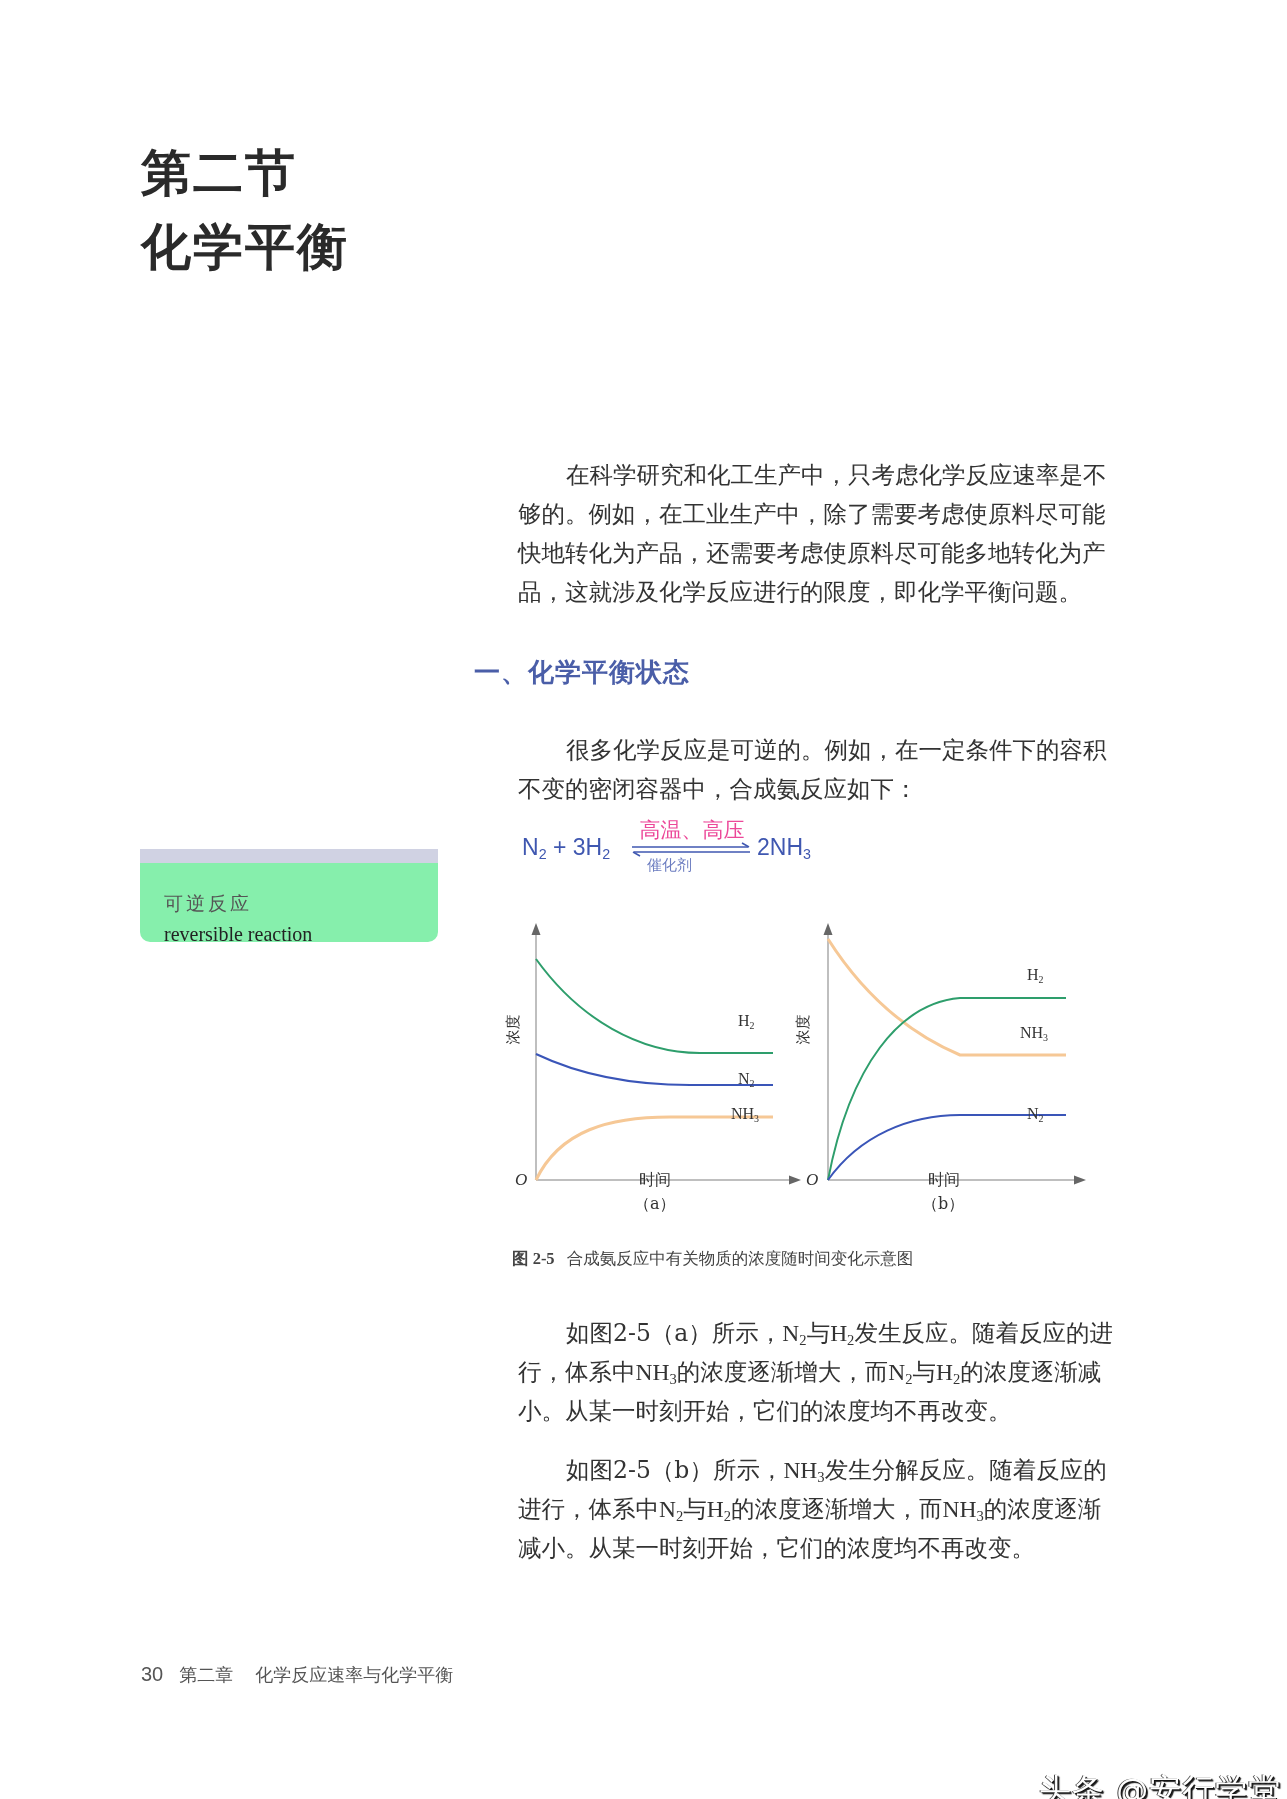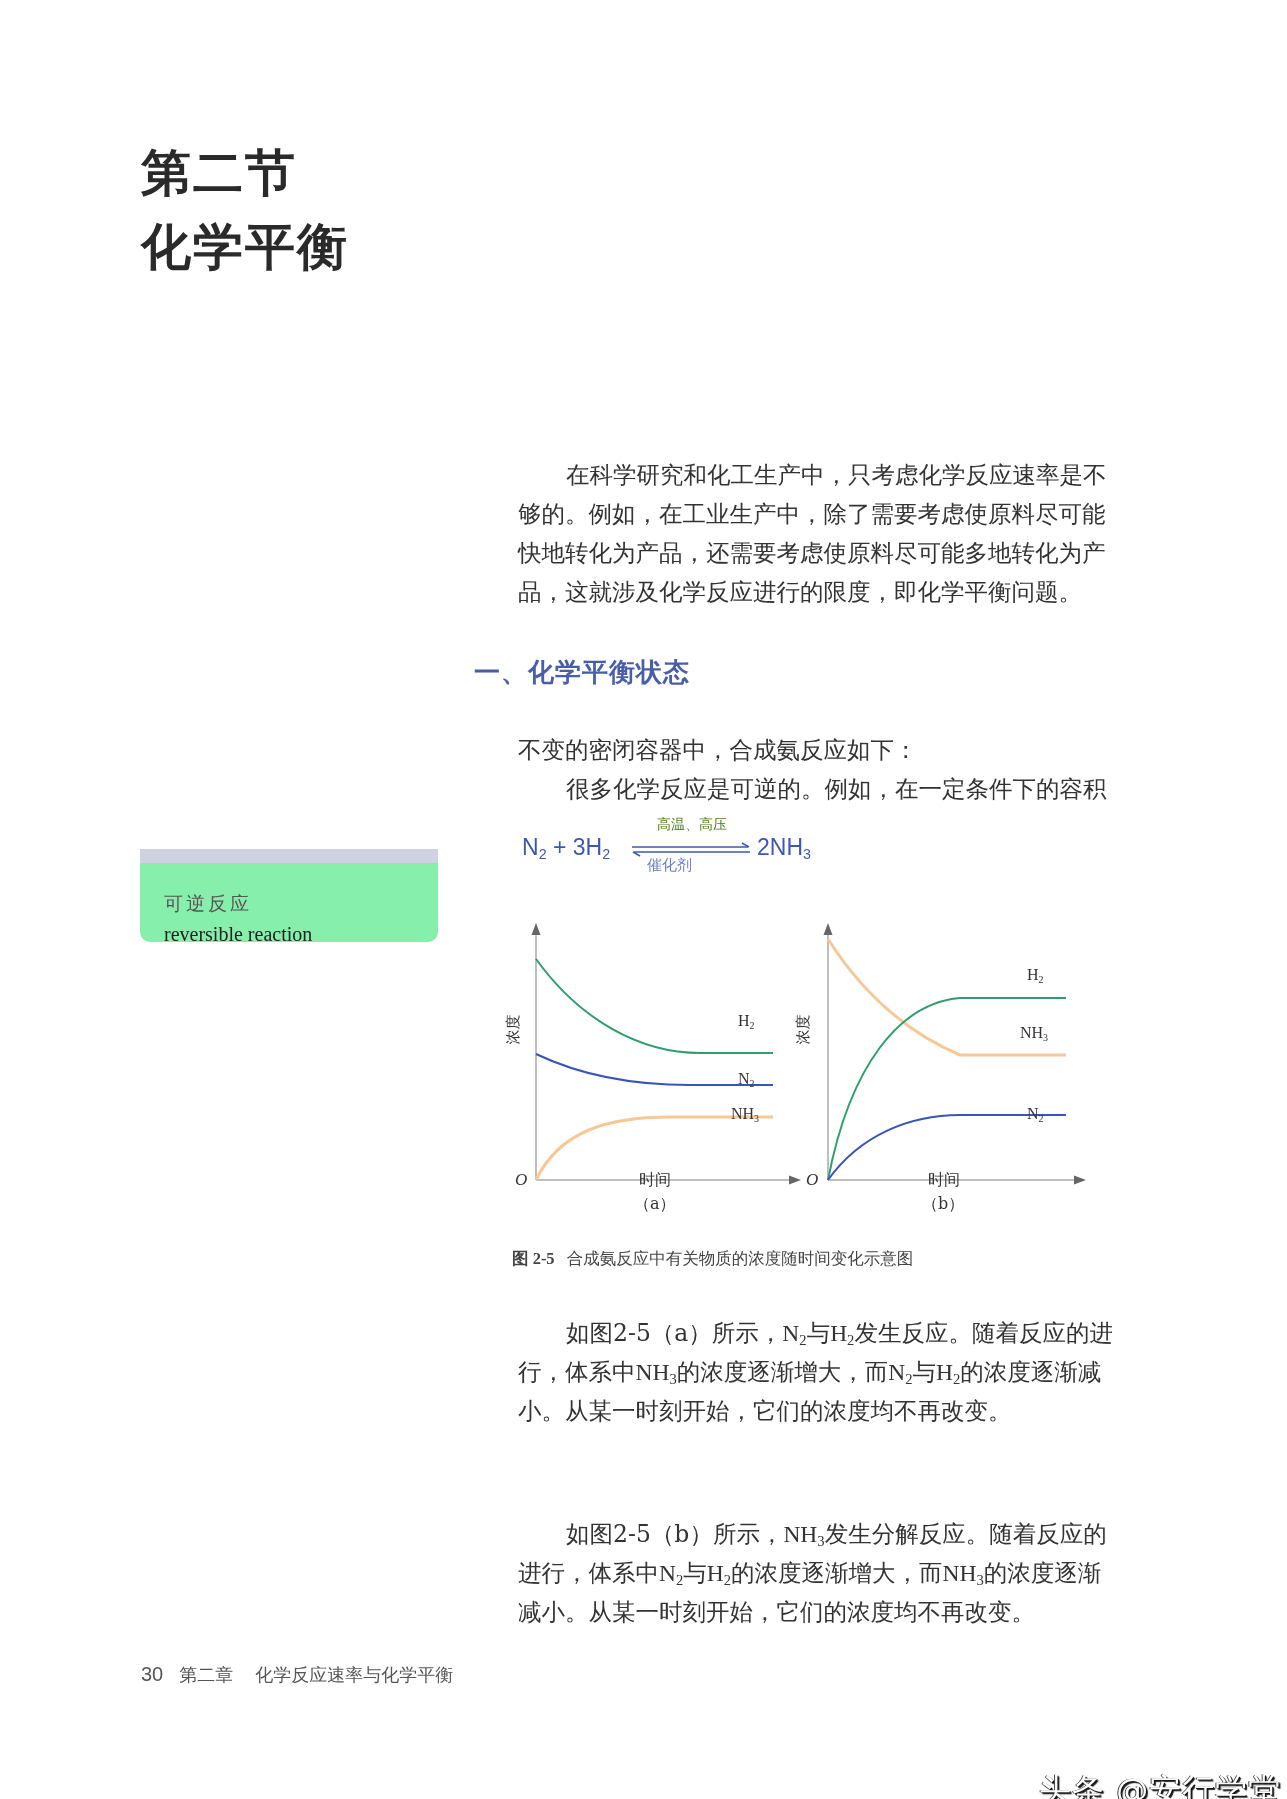--- a/index.html
+++ b/index.html
@@ -36,36 +36,36 @@
 <div class="abs para" style="top:456px;">
   <span class="line indent">在科学研究和化工生产中，只考虑化学反应速率是不</span>
   <span class="line">够的。例如，在工业生产中，除了需要考虑使原料尽可能</span>
   <span class="line">快地转化为产品，还需要考虑使原料尽可能多地转化为产</span>
   <span class="line">品，这就涉及化学反应进行的限度，即化学平衡问题。</span>
 </div>
 
 <div class="abs heading">一、化学平衡状态</div>
 
 <div class="abs para" style="top:731px;">
+  <span class="line indent">很多化学反应是可逆的。例如，在一定条件下的容积</span>
   <span class="line">不变的密闭容器中，合成氨反应如下：</span>
-  <span class="line indent">很多化学反应是可逆的。例如，在一定条件下的容积</span>
 </div>
 
 <div class="abs sidebox">
   <div class="bar"></div>
   <div class="cn">可逆反应</div>
   <div class="en">reversible reaction</div>
 </div>
 
 <div class="abs eq">
   <span style="position:absolute; left:0; top:16px; white-space:nowrap;">
     <span>N</span><sub>2</sub>
     <span>+ 3H</span><sub>2</sub>
   </span>
-  <span style="position:absolute; left:115px; top:-2px; font-family:'DejaVu Serif',serif; font-size:14px; color:#4d7c0f; width:110px; text-align:center;">高温、高压</span>
+  <span style="position:absolute; left:115px; top:-2px; font-family:'DejaVu Serif',serif; font-size:21px; color:#ec4899; width:110px; text-align:center;">高温、高压</span>
   <svg style="position:absolute; left:108px; top:24px;" width="122" height="16">
     <line x1="2" y1="5" x2="118" y2="5" stroke="#3f57b0" stroke-width="1.6"></line>
     <path d="M112 1 L119 5" stroke="#3f57b0" stroke-width="1.6" fill="none"></path>
     <line x1="4" y1="10" x2="120" y2="10" stroke="#3f57b0" stroke-width="1.6"></line>
     <path d="M10 14 L3 10" stroke="#3f57b0" stroke-width="1.6" fill="none"></path>
   </svg>
   <span style="position:absolute; left:125px; top:38px; font-family:'DejaVu Serif',serif; font-size:15px; color:#6b7cc0; width:90px; text-align:left;">催化剂</span>
   <span style="position:absolute; left:235px; top:16px; white-space:nowrap;">
     <span>2NH</span><sub>3</sub>
   </span>
@@ -114,21 +114,21 @@
 <div class="abs caption">
   <b>图 2-5</b><span>合成氨反应中有关物质的浓度随时间变化示意图</span>
 </div>
 
 <div class="abs para" style="top:1314px;">
   <span class="line indent"><span>如图2-5（a）所示，</span><span class="chem">N</span><sub class="chem">2</sub><span>与</span><span class="chem">H</span><sub class="chem">2</sub><span>发生反应。随着反应的进</span></span>
   <span class="line"><span>行，体系中</span><span class="chem">NH</span><sub class="chem">3</sub><span>的浓度逐渐增大，而</span><span class="chem">N</span><sub class="chem">2</sub><span>与</span><span class="chem">H</span><sub class="chem">2</sub><span>的浓度逐渐减</span></span>
   <span class="line">小。从某一时刻开始，它们的浓度均不再改变。</span>
 </div>
 
-<div class="abs para" style="top:1515px;">
+<div class="abs para" style="top:1451px;">
   <span class="line indent"><span>如图2-5（b）所示，</span><span class="chem">NH</span><sub class="chem">3</sub><span>发生分解反应。随着反应的</span></span>
   <span class="line"><span>进行，体系中</span><span class="chem">N</span><sub class="chem">2</sub><span>与</span><span class="chem">H</span><sub class="chem">2</sub><span>的浓度逐渐增大，而</span><span class="chem">NH</span><sub class="chem">3</sub><span>的浓度逐渐</span></span>
   <span class="line">减小。从某一时刻开始，它们的浓度均不再改变。</span>
 </div>
 
 <div class="abs footer">
   <span class="num">30</span><span class="chap">第二章</span><span>化学反应速率与化学平衡</span>
 </div>
 
 <div class="abs watermark">头条 @安行学堂</div>

